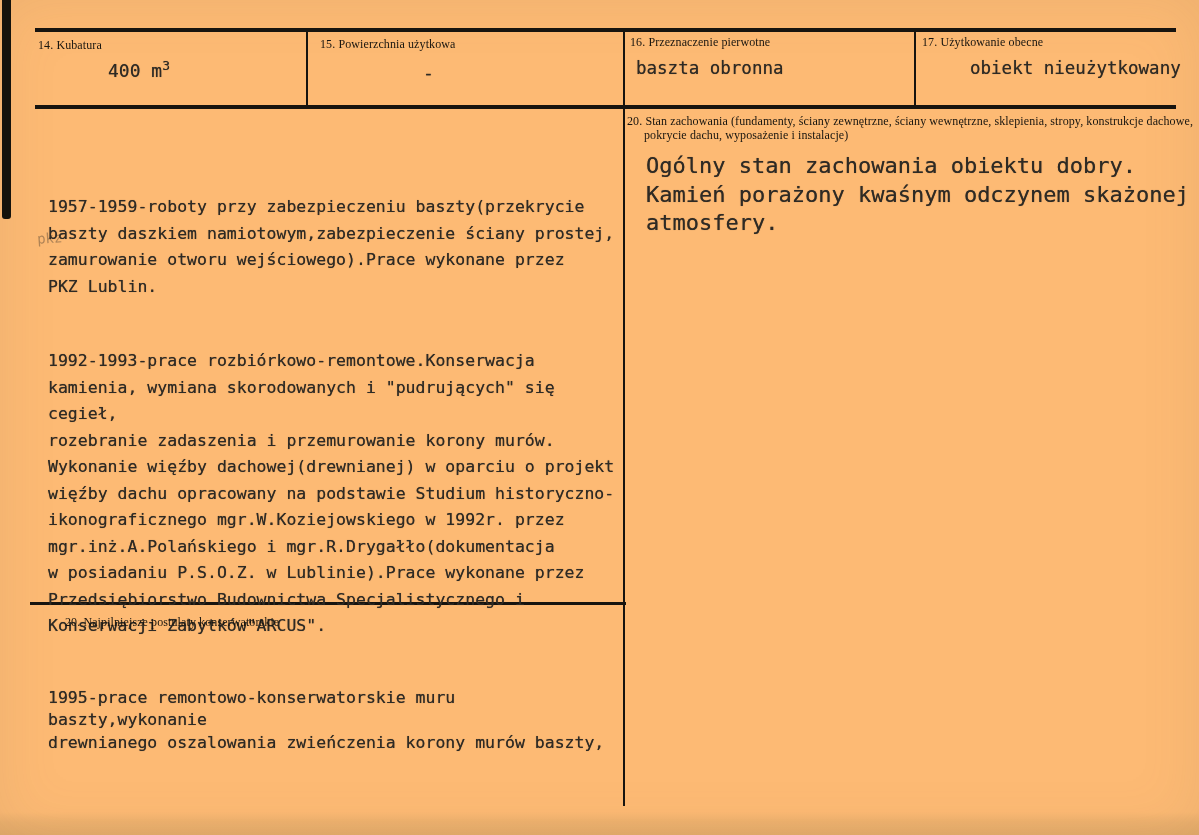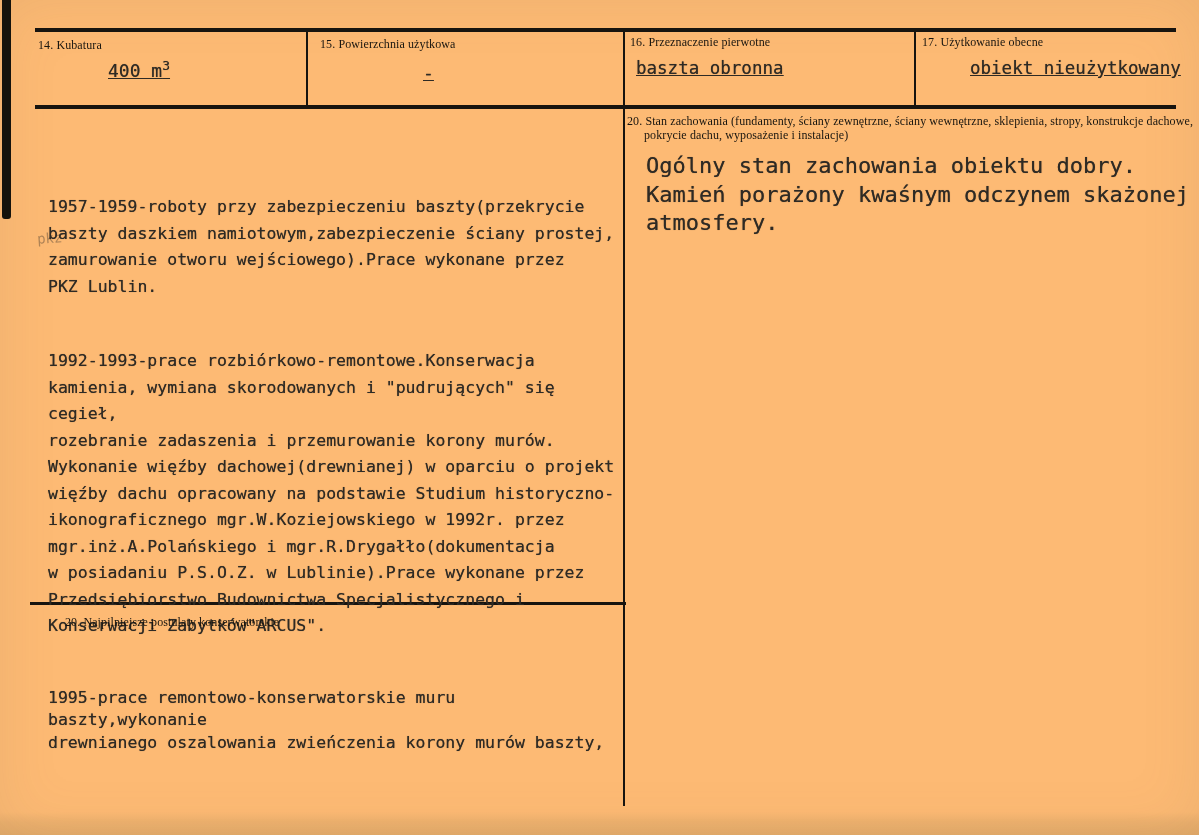--- a/index.html
+++ b/index.html
@@ -36,21 +36,21 @@
     letter-spacing:0.1px;white-space:nowrap;
   }
   
   .type{
     position:absolute;
     font-family:"DejaVu Sans Mono", monospace;
     color:#2e2a24;
     text-shadow:0 0 0.7px rgba(46,42,36,0.75);
     white-space:pre-wrap;
   }
-  .val{font-size:17.5px;line-height:20px;white-space:nowrap;text-decoration:underline;}
+  .val{font-size:17.5px;line-height:20px;white-space:nowrap;}
   .sup{font-size:13px;position:relative;top:-7px;}
   .f18-block{left:40px;top:148px;width:592px;font-size:16.5px;}
   .f18-block .para{margin:8px;line-height:26.5px;}
   .f18-block .para-2{margin-top:2px;}
   .f18-block .para-3{margin-top:3px;line-height:25px;}
   .f18-block .para-4{margin-top:1px;line-height:22.5px;}
   .f19-block{left:646px;top:152px;width:545px;font-size:22px;line-height:28.5px;}
   .ghost{
     position:absolute;left:37px;top:230px;
     font-family:"DejaVu Sans Mono", monospace;

